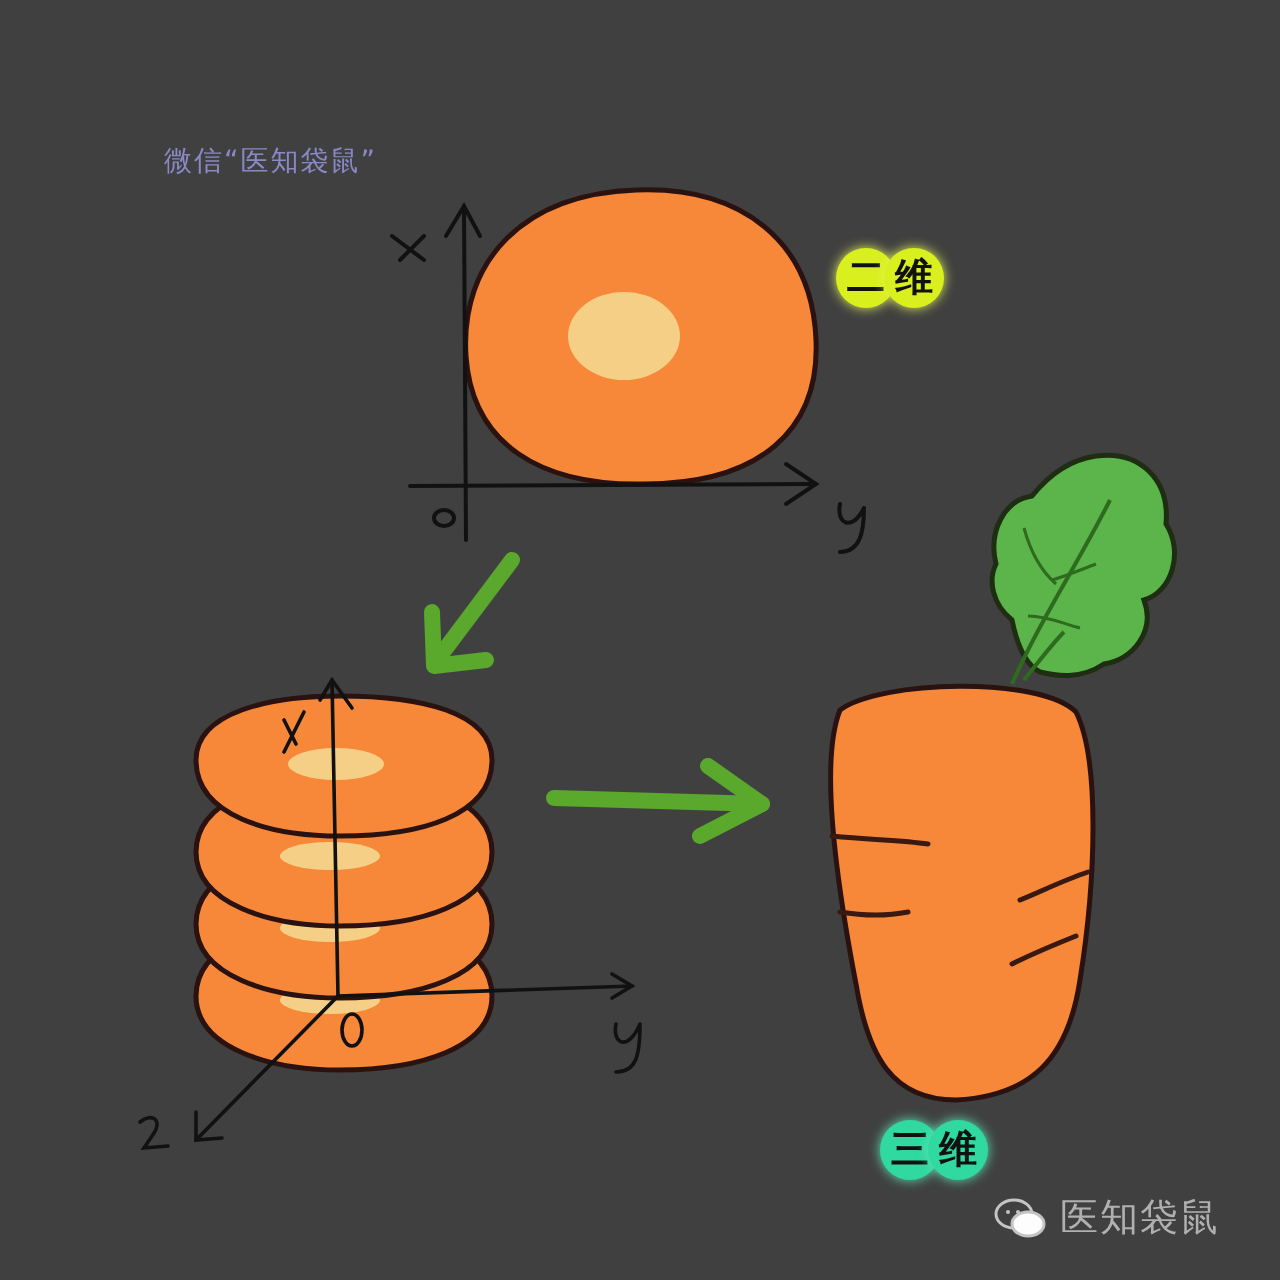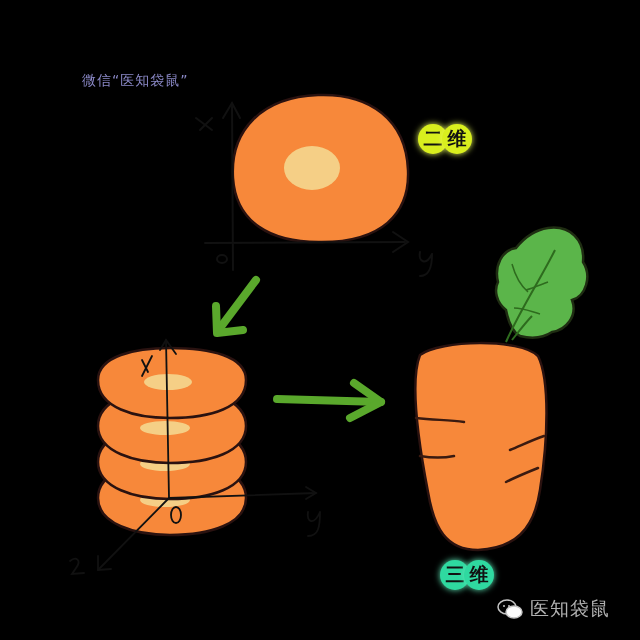--- a/index.html
+++ b/index.html
@@ -1,16 +1,16 @@
 <!DOCTYPE html>
 <html><head>
 <meta charset="utf-8">
 <style>
   html, body { margin: 0; padding: 0; background: #ffffff; }
-  #stage { position: relative; width: 640px; height: 640px; background: #000000; overflow: hidden; font-family: "DejaVu Sans", sans-serif; }
+  #stage { position: relative; width: 640px; height: 640px; background: #404040; overflow: hidden; font-family: "DejaVu Sans", sans-serif; }
   svg.draw { position: absolute; left: 0; top: 0; }
   .watermark-top { position: absolute; left: 82px; top: 72px; font-size: 14px; color: #8a88c6; letter-spacing: 1px; }
   .badge { position: absolute; display: flex; align-items: center; }
   .badge .dot { width: 30px; height: 30px; border-radius: 50%; display: flex; align-items: center; justify-content: center; font-size: 19px; font-weight: bold; color: #111; margin-right: -6px; }
   .badge.two .dot { background: #d9ef1e; box-shadow: 0 0 6px #e5f55a; }
   .badge.three .dot { background: #2fd9a0; box-shadow: 0 0 6px #5ee6b6; }
   .footer-mark { position: absolute; left: 496px; top: 596px; display: flex; align-items: center; color: #b0b0b0; font-size: 19px; letter-spacing: 1px; justify-content: space-between; }
   .footer-mark .wx { width: 28px; height: 22px; margin-right: 6px; }
 </style>
 </head>

